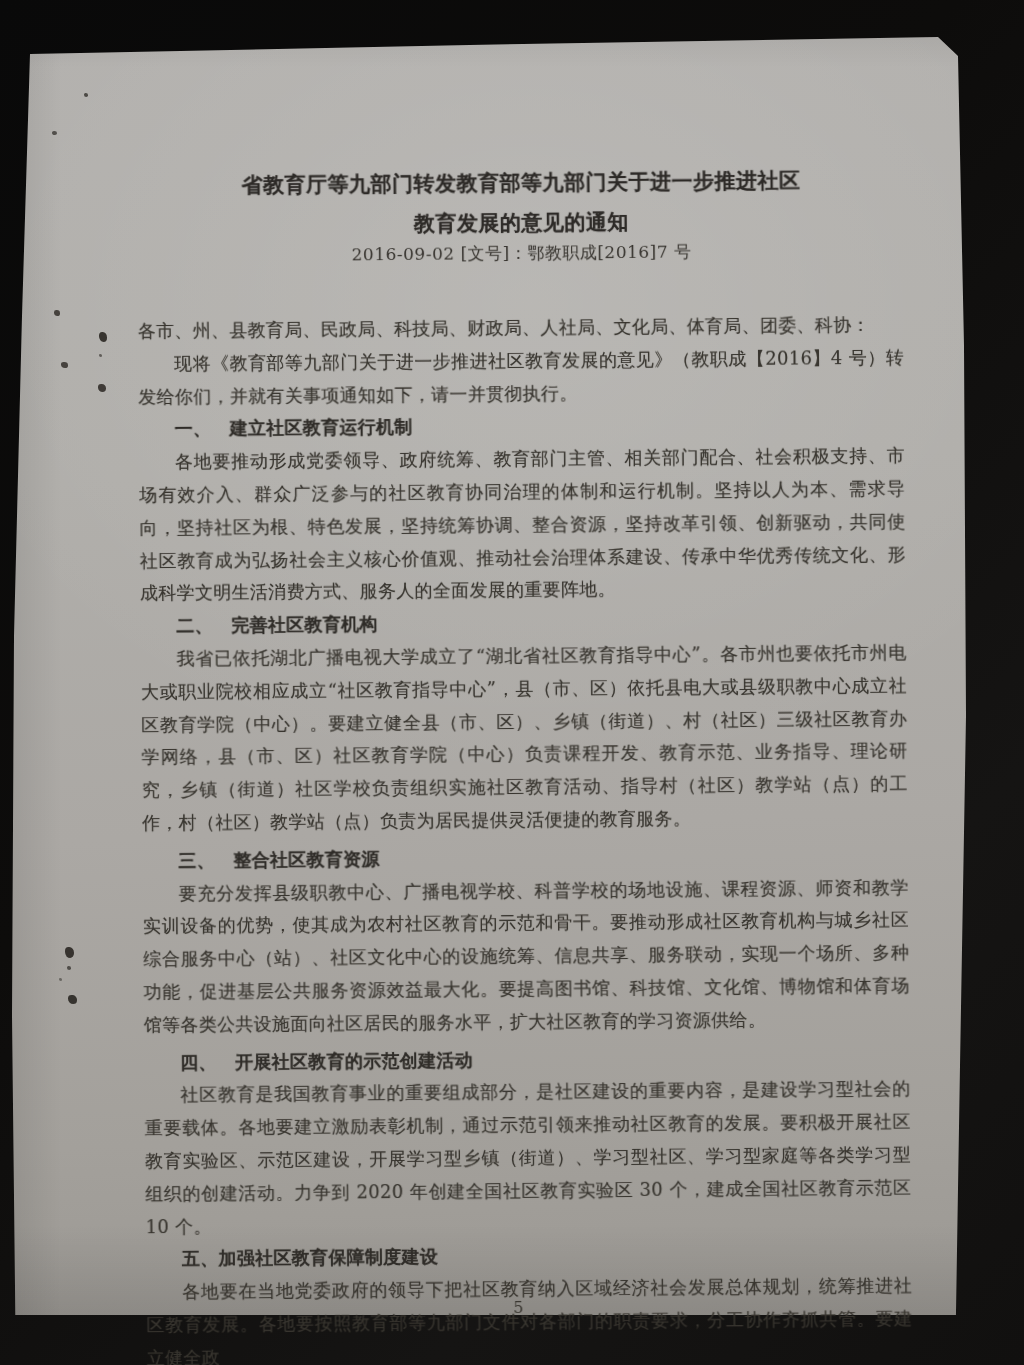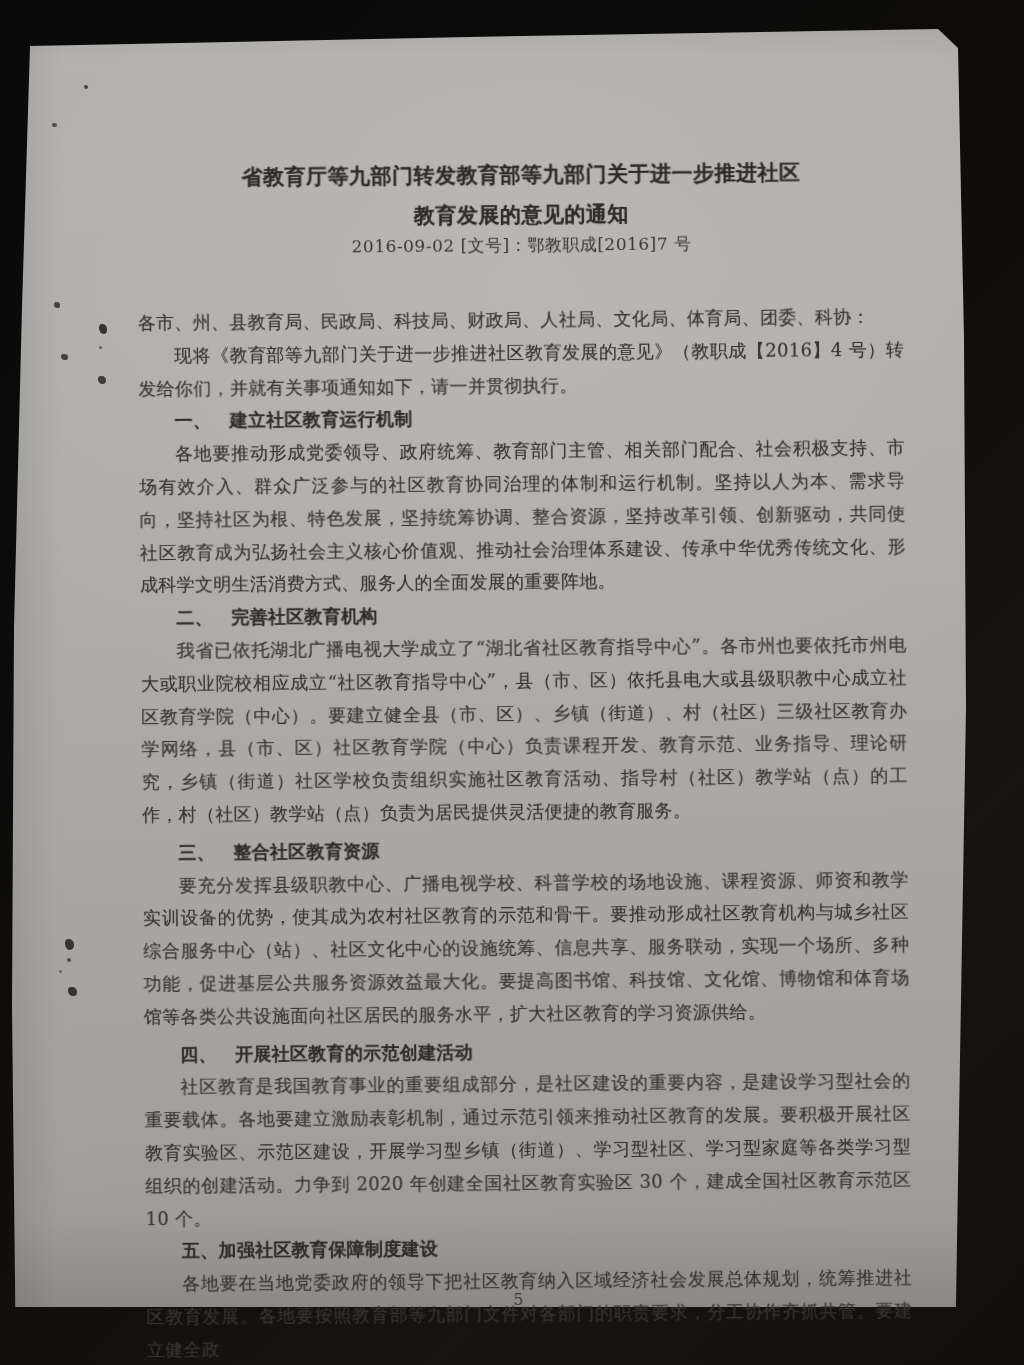--- a/index.html
+++ b/index.html
@@ -3,21 +3,21 @@
 <meta charset="utf-8">
 <style>
   html,body{margin:0;padding:0;}
   body{
     width:1024px;height:1365px;position:relative;overflow:hidden;
     background:linear-gradient(135deg,#090909 0%,#0d0c0b 40%,#151413 75%,#11100f 100%);
     font-family:"DejaVu Serif","Liberation Serif",serif;
   }
   
   .sheet{
-    position:absolute;left:0;top:8px;width:1024px;height:1299px;
+    position:absolute;left:0;top:16px;width:1024px;height:1299px;
     clip-path:polygon(
       30px 38px, 470px 29px, 938px 21px, 958px 40px,
       964px 330px, 966px 700px, 960px 1050px, 955px 1357px,
       600px 1352px, 300px 1355px, 16px 1362px,
       12px 1000px, 14px 620px, 22px 300px);
     background:
       radial-gradient(ellipse 900px 700px at 52% 22%, rgba(255,255,255,0.10), rgba(0,0,0,0) 70%),
       linear-gradient(178deg,#b3b1ae 0%,#b0aeaa 35%,#aba8a4 62%,#a3a09b 85%,#9b9893 100%);
     text-decoration: underline;
   }

